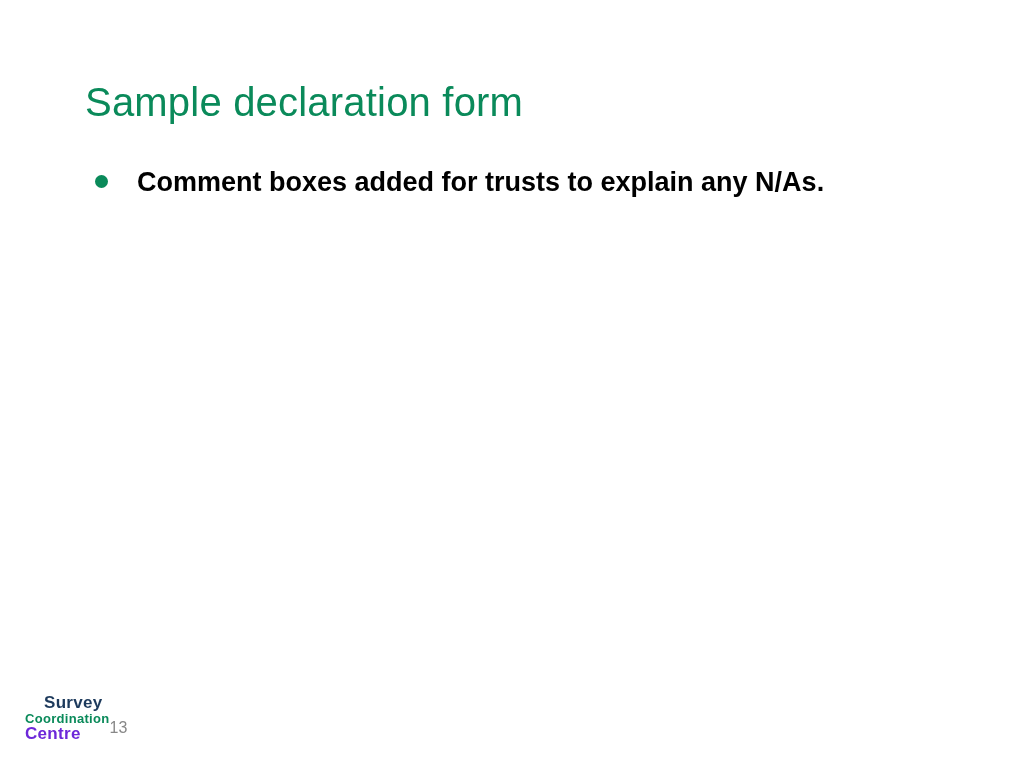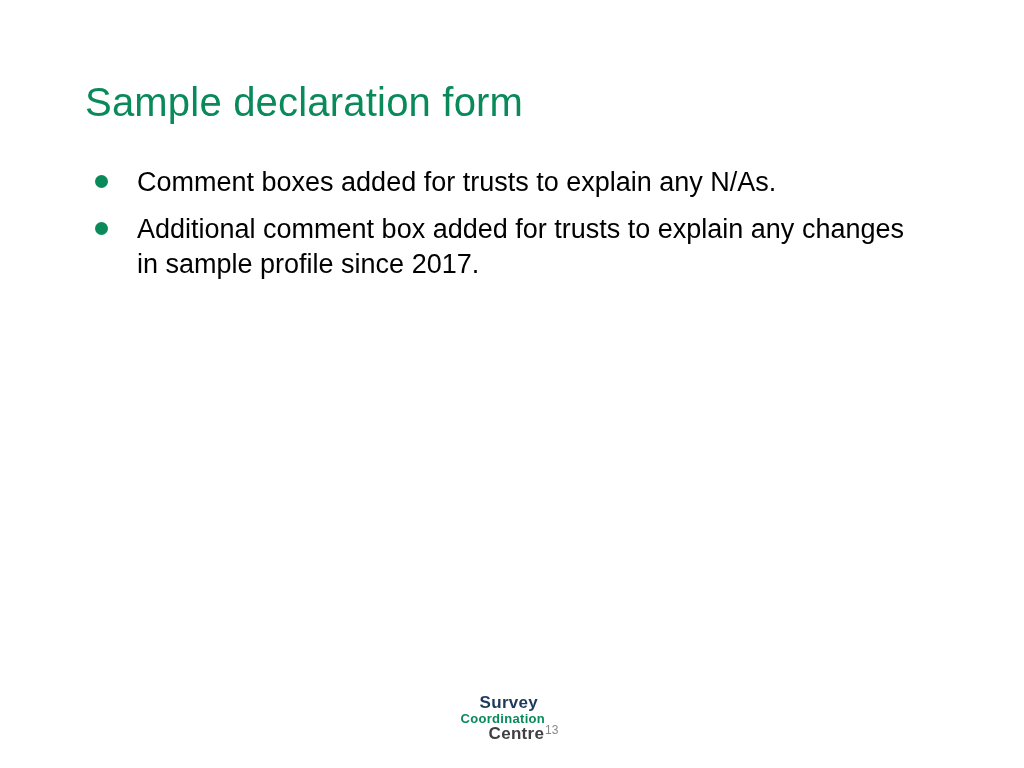--- a/index.html
+++ b/index.html
@@ -24,20 +24,21 @@
     .title {
       color: #0a8a5a;
       font-size: 40px;
       font-weight: 400;
       margin-bottom: 40px;
       letter-spacing: 0.2px;
     }
     .bullets {
       list-style: none;
       padding-left: 10px;
+      font-weight: bold;
     }
     .bullets li {
       position: relative;
       padding-left: 42px;
       font-size: 27px;
       color: #000000;
       line-height: 1.3;
       margin-bottom: 12px;
     }
     .bullets li::before {
@@ -49,62 +50,60 @@
       height: 13px;
       background: #0a8a5a;
       border-radius: 50%;
     }
     .footer {
       position: absolute;
       bottom: 25px;
       left: 25px;
       right: 30px;
       display: flex;
-      justify-content: center;
+      justify-content: flex-start;
       align-items: flex-end;
     }
     .logo {
       line-height: 1.05;
     }
     .logo-line1 {
       color: #1d3a5c;
       font-weight: 800;
       font-size: 17px;
       letter-spacing: 0.3px;
       margin-left: 19px;
     }
     .logo-line2 {
       color: #0a8a5a;
       font-weight: 800;
       font-size: 13px;
       letter-spacing: 0.3px;
     }
     .logo-line3 {
-      color: #404040;
+      color: #6d28d9;
       font-weight: 800;
       font-size: 17px;
       letter-spacing: 0.3px;
-      margin-left: 28px;
     }
     .page-num {
       color: #888888;
-      font-size: 12px;
+      font-size: 16px;
       margin-bottom: 6px;
       margin-top: 44px;
     }
   </style>
 </head>
 <body>
 
 <div class="slide">
   <h1 class="title">Sample declaration form</h1>
 
   <ul class="bullets">
     <li>Comment boxes added for trusts to explain any N/As.</li>
-    <li>Additional comment box added for trusts to explain any changes in sample profile since 2017.</li>
   </ul>
 
   <div class="footer">
     <div class="logo">
       <div class="logo-line1">Survey</div>
       <div class="logo-line2">Coordination</div>
       <div class="logo-line3">Centre</div>
     </div>
     <div class="page-num">13</div>
   </div>

